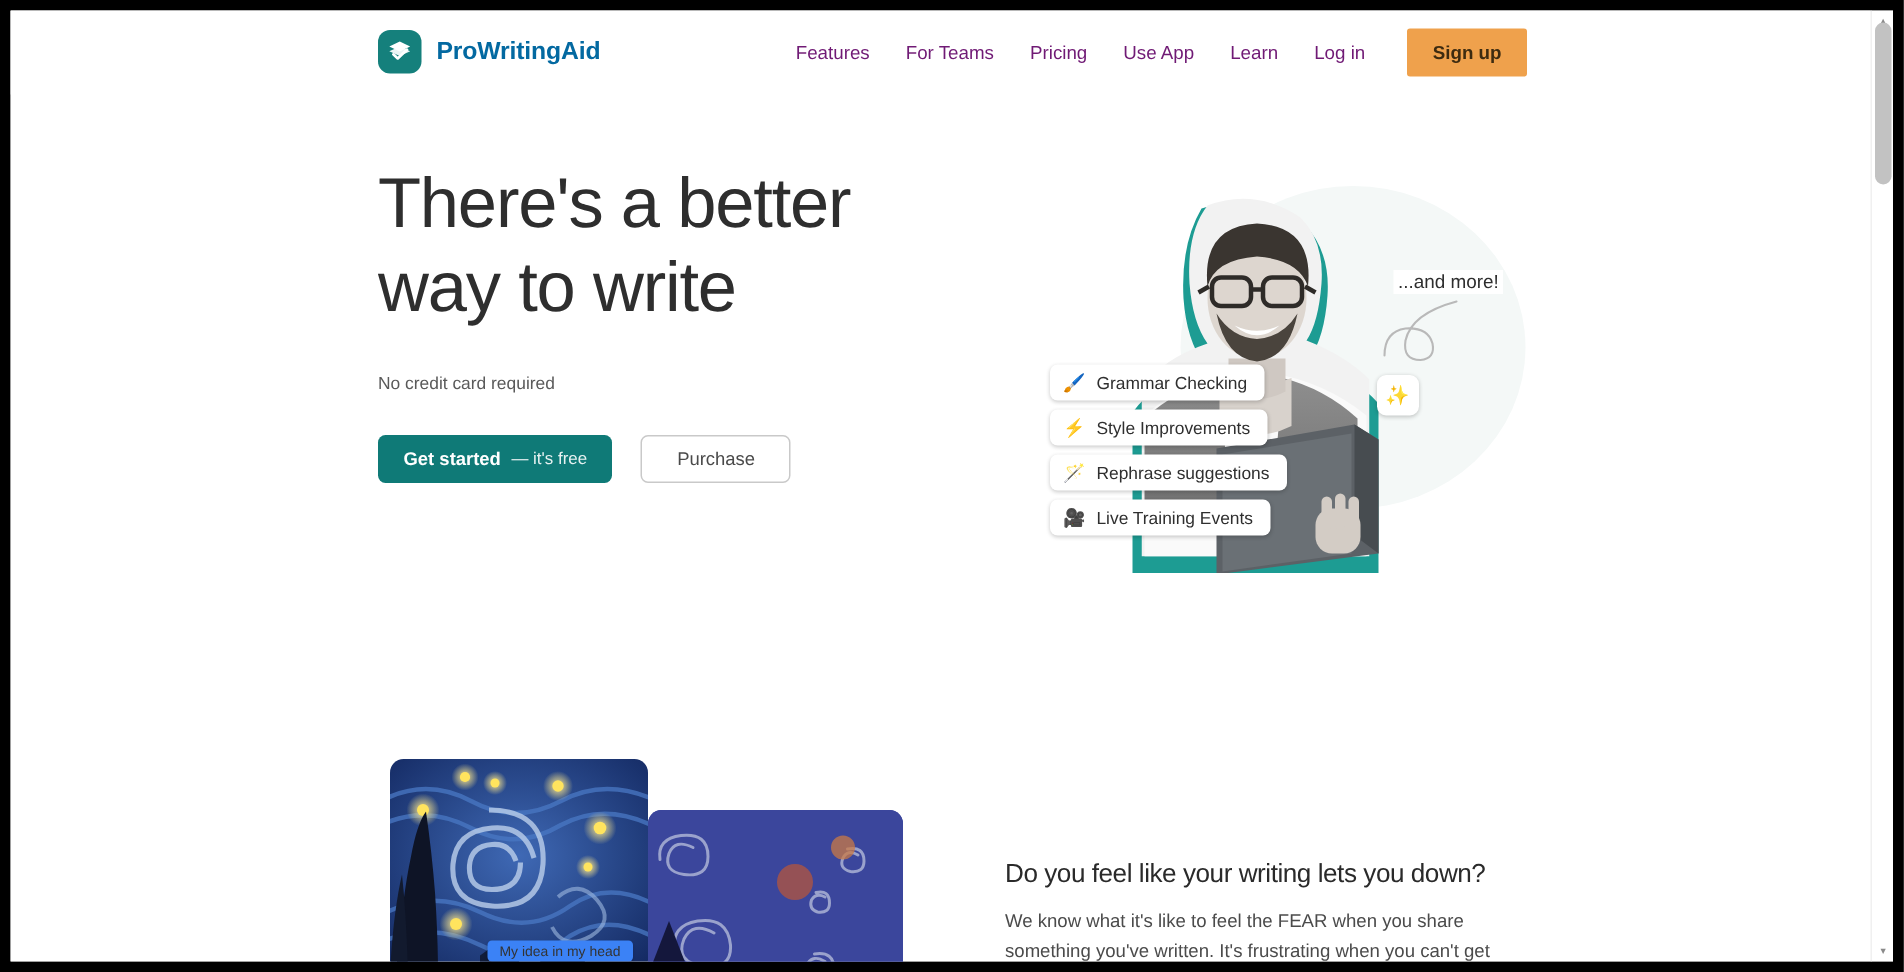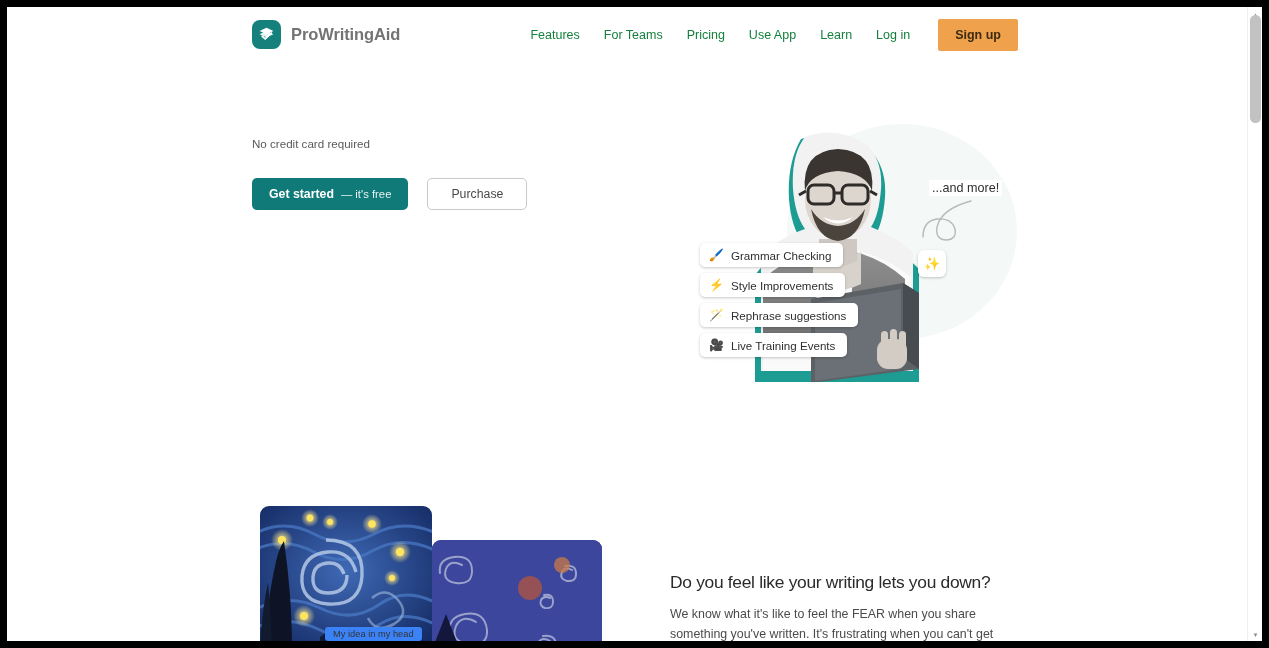--- a/index.html
+++ b/index.html
@@ -81,33 +81,33 @@
   .logo-mark {
     width: 29px; height: 29px;
     border-radius: 8px;
     background: #15807c;
     display: flex; align-items: center; justify-content: center;
     flex: 0 0 auto;
   }
   .brand-name {
     font-size: 16.5px;
     font-weight: bold;
-    color: #737373;
+    color: #0369a1;
     letter-spacing: -0.1px;
     white-space: nowrap;
   }
 
   #nav {
     position: absolute;
     right: 229px; top: 12px;
     display: flex; align-items: center; gap: 0;
   }
   .nav-link {
     font-size: 12.5px;
-    color: #15803d;
+    color: #701a75;
     padding: 0 12px;
     line-height: 32px;
     white-space: nowrap;
     text-decoration: none;
     cursor: pointer;
   }
   .nav-cta {
     margin-left: 16px;
     background: #efa14c;
     color: #3d2b10;
@@ -319,20 +319,24 @@
           <a class="nav-link">For Teams</a>
           <a class="nav-link">Pricing</a>
           <a class="nav-link">Use App</a>
           <a class="nav-link">Learn</a>
           <a class="nav-link">Log in</a>
           <button class="nav-cta">Sign up</button>
         </nav>
       </div>
 
       <div id="hero-copy">
+        <h1 id="hero-title">
+          <span>There's a better</span><br>
+          <span>way to write</span>
+        </h1>
 
 
         <div id="hero-note">No credit card required</div>
 
         <div id="hero-buttons">
           <button id="btn-get-started">
             <span class="strong">Get started</span>
             <span class="light">— it's free</span>
           </button>
           <button id="btn-purchase">Purchase</button>

